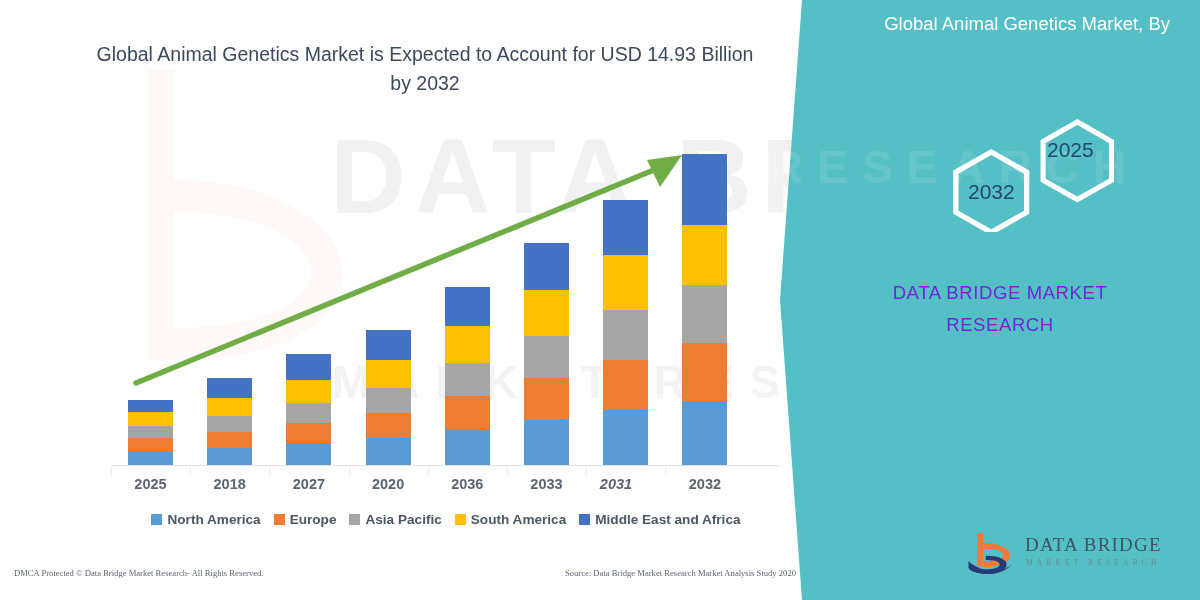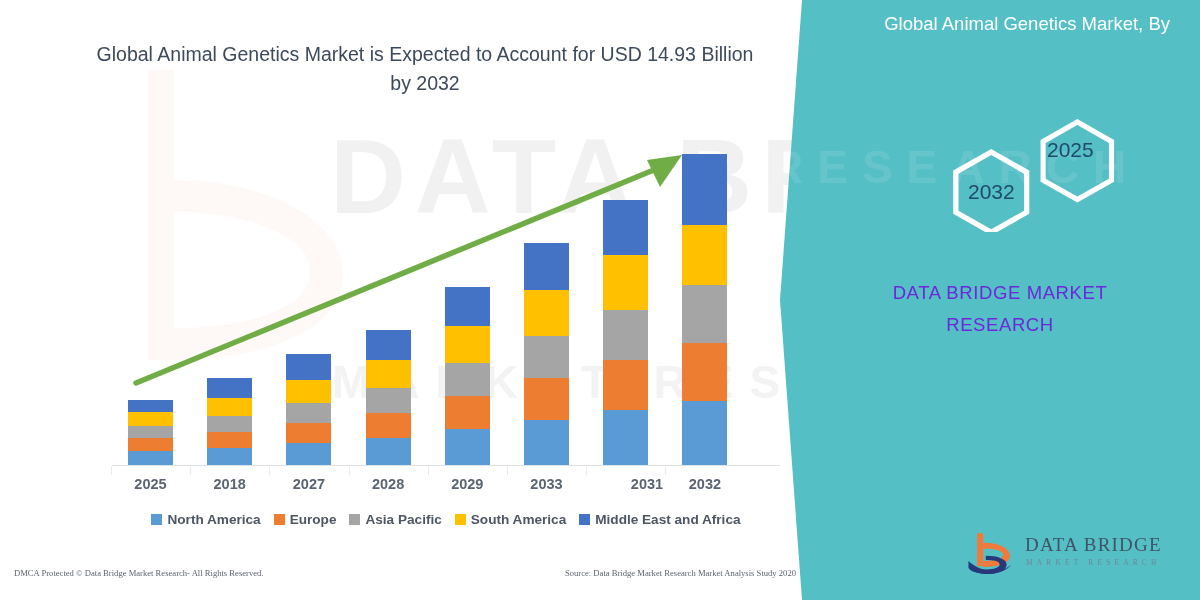--- a/index.html
+++ b/index.html
@@ -294,24 +294,24 @@
           <div class="seg" style="height: 58px; background: rgb(165, 165, 165);"></div>
           <div class="seg" style="height: 60px; background: rgb(255, 192, 0);"></div>
           <div class="seg" style="height: 71px; background: rgb(68, 114, 196);"></div>
         </div>
         <div class="gridtick" style="left: 665.4px;"></div>
       </div>
     <div id="xlabels">
         <div class="xlabel" style="left: 110.5px;">2025</div>
         <div class="xlabel" style="left: 189.7px;">2018</div>
         <div class="xlabel" style="left: 268.9px;">2027</div>
-        <div class="xlabel" style="left: 348.1px;">2028</div>
-        <div class="xlabel" style="left: 427.3px;">2029</div>
+        <div class="xlabel" style="left: 348.1px;">2020</div>
+        <div class="xlabel" style="left: 427.3px;">2036</div>
         <div class="xlabel" style="left: 506.5px;">2033</div>
-        <div class="xlabel" style="left: 607px;">2031</div>
+        <div class="xlabel" style="left: 576px; font-style: italic;">2031</div>
         <div class="xlabel" style="left: 664.9px;">2032</div>
       </div>
 
     <svg class="arrow" viewBox="0 0 800 600">
       <line x1="136" y1="383" x2="661" y2="167" stroke="#70ad47" stroke-width="5.5" stroke-linecap="round"></line>
       <polygon points="682,155 647,160 660,187" fill="#70ad47"></polygon>
     </svg>
   </div>
 
   <div class="legend" id="legend">

